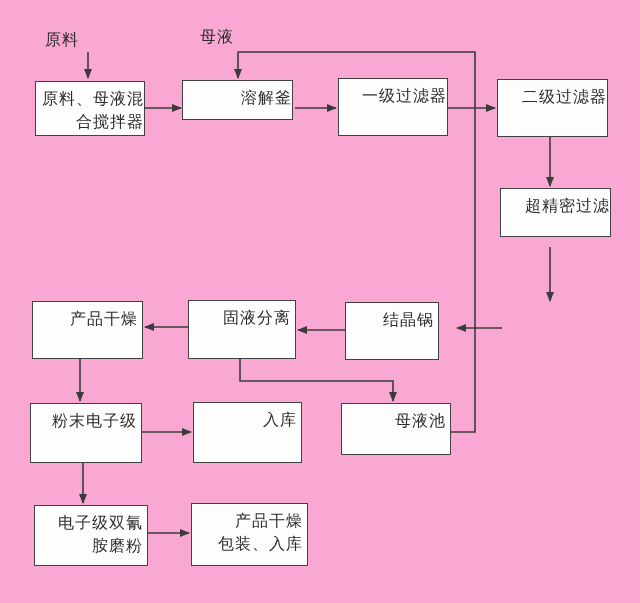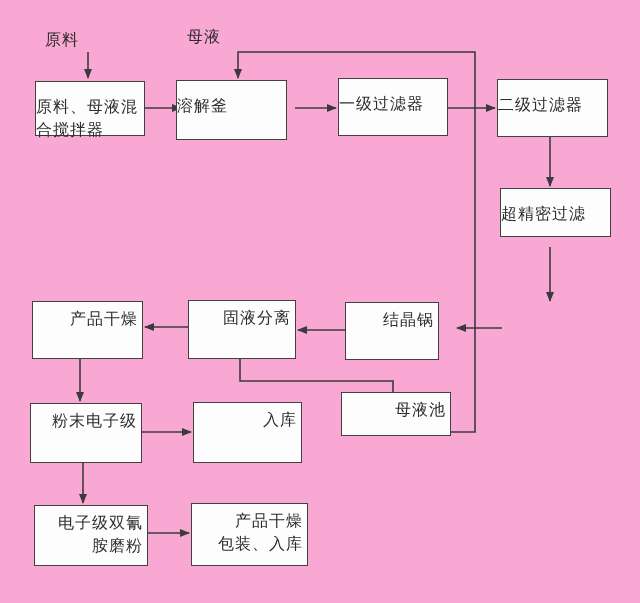--- a/index.html
+++ b/index.html
@@ -15,21 +15,21 @@
   .node {
     position: absolute;
     box-sizing: border-box;
     border: 1.5px solid #414141;
     background: #fdfdfd;
     font-size: 16px;
     line-height: 1.45;
     letter-spacing: 1px;
     white-space: pre-line;
   }
-  .node.center { text-align: left; padding-top: 13px; }
+  .node.center { text-align: right; padding-top: 5px; }
   .node.left   { text-align: right; padding: 5px 4px 0 10px; }
   .flabel {
     position: absolute;
     font-size: 16px;
     letter-spacing: 1px;
   }
   svg.wires { position: absolute; left: 0; top: 0; }
   .wire { stroke: #3b3b3b; stroke-width: 1.6; fill: none; }
 </style>
 </head>
@@ -54,32 +54,32 @@
     <path class="wire" d="M188,327 L145,327" marker-end="url(#ah)"></path>
     <path class="wire" d="M80,359 L80,401" marker-end="url(#ah)"></path>
     <path class="wire" d="M142,432 L191,432" marker-end="url(#ah)"></path>
     <path class="wire" d="M83,463 L83,503" marker-end="url(#ah)"></path>
     <path class="wire" d="M148,533 L189,533" marker-end="url(#ah)"></path>
     <path class="wire" d="M240,359 L240,381 L393,381 L393,401" marker-end="url(#ah)"></path>
     <path class="wire" d="M451,432 L475,432 L475,52 L238,52 L238,78" marker-end="url(#ah)"></path>
   </svg>
 
   <div class="flabel" style="left:45px; top:30px">原料</div>
-  <div class="flabel" style="left:187px; top:27px">母液</div>
+  <div class="flabel" style="left:200px; top:27px">母液</div>
 
   <div class="node center" style="left:35px;  top:81px;  width:110px; height:55px">原料、母液混
 合搅拌器</div>
-  <div class="node center" style="left:176px; top:80px;  width:111px; height:60px">溶解釜</div>
+  <div class="node center" style="left:182px; top:80px;  width:111px; height:40px">溶解釜</div>
   <div class="node center" style="left:338px; top:78px;  width:110px; height:58px">一级过滤器</div>
   <div class="node center" style="left:497px; top:79px;  width:111px; height:58px">二级过滤器</div>
   <div class="node center" style="left:500px; top:188px; width:111px; height:49px">超精密过滤</div>
   <div class="node left" style="left:345px; top:302px; width:94px; height:58px">结晶锅</div>
   <div class="node left" style="left:188px; top:300px; width:108px; height:59px">固液分离</div>
   <div class="node left" style="left:32px;  top:301px; width:111px; height:58px">产品干燥</div>
   <div class="node left" style="left:30px;  top:403px; width:112px; height:60px">粉末电子级</div>
   <div class="node left" style="left:193px; top:402px; width:109px; height:61px">入库</div>
-  <div class="node left" style="left:341px; top:392px; width:110px; height:44px">母液池</div>
+  <div class="node left" style="left:341px; top:403px; width:110px; height:52px">母液池</div>
   <div class="node left" style="left:34px;  top:505px; width:114px; height:61px">电子级双氰
 胺磨粉</div>
   <div class="node left" style="left:191px; top:503px; width:117px; height:63px">产品干燥
 包装、入库</div>
 
 </div>
 
 </body></html>

